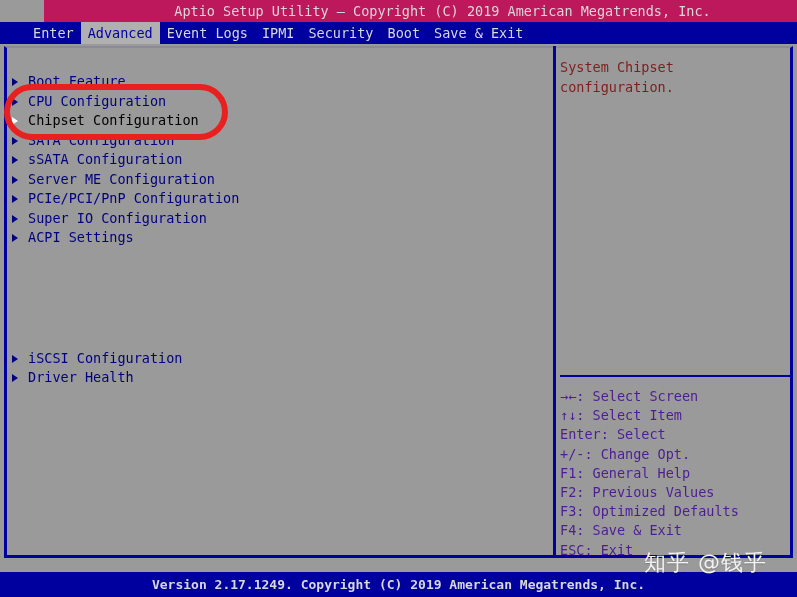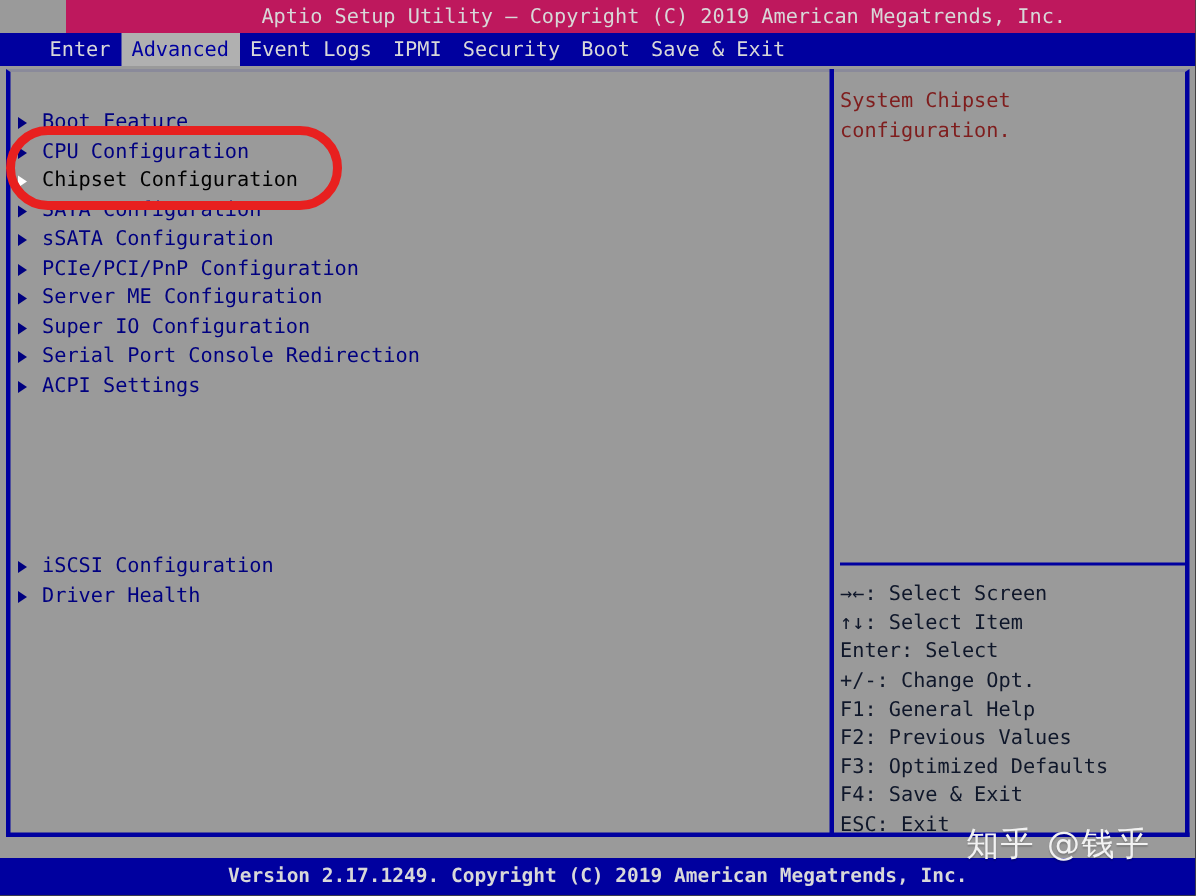--- a/index.html
+++ b/index.html
@@ -134,21 +134,21 @@
     width: 230px;
     height: 2px;
     background: #00009f;
   }
   #keys {
     position: absolute;
     left: 560px;
     top: 387px;
     width: 232px;
     font-size: 13.5px;
-    color: #0f172a;
+    color: #4c1d95;
     line-height: 19.2px;
     white-space: pre;
   }
   .keyline { height: 19.2px; }
 
   
   #versionbar {
     position: absolute;
     left: 0;
     top: 572px;
@@ -198,24 +198,23 @@
 
   <div id="frame"></div>
   <div id="divider"></div>
 
   <div id="menu">
       <div class="menu-item"><span class="tri"></span><span>Boot Feature</span></div>
       <div class="menu-item"><span class="tri"></span><span>CPU Configuration</span></div>
       <div class="menu-item selected"><span class="tri"></span><span>Chipset Configuration</span></div>
       <div class="menu-item"><span class="tri"></span><span>SATA Configuration</span></div>
       <div class="menu-item"><span class="tri"></span><span>sSATA Configuration</span></div>
+      <div class="menu-item"><span class="tri"></span><span>Server ME Configuration</span></div>
       <div class="menu-item"><span class="tri"></span><span>PCIe/PCI/PnP Configuration</span></div>
-      <div class="menu-item"><span class="tri"></span><span>Server ME Configuration</span></div>
       <div class="menu-item"><span class="tri"></span><span>Super IO Configuration</span></div>
-      <div class="menu-item"><span class="tri"></span><span>Serial Port Console Redirection</span></div>
       <div class="menu-item"><span class="tri"></span><span>ACPI Settings</span></div>
       <div class="menu-spacer"></div>
       <div class="menu-item"><span class="tri"></span><span>iSCSI Configuration</span></div>
       <div class="menu-item"><span class="tri"></span><span>Driver Health</span></div>
     </div>
 
   <div id="help">System Chipset
 configuration.</div>
   <div id="helpsep"></div>
   <div id="keys"><div class="keyline"><span>→←</span><span>: Select Screen</span></div><div class="keyline"><span>↑↓</span><span>: Select Item</span></div><div class="keyline"><span>Enter</span><span>: Select</span></div><div class="keyline"><span>+/-</span><span>: Change Opt.</span></div><div class="keyline"><span>F1</span><span>: General Help</span></div><div class="keyline"><span>F2</span><span>: Previous Values</span></div><div class="keyline"><span>F3</span><span>: Optimized Defaults</span></div><div class="keyline"><span>F4</span><span>: Save &amp; Exit</span></div><div class="keyline"><span>ESC</span><span>: Exit</span></div></div>

